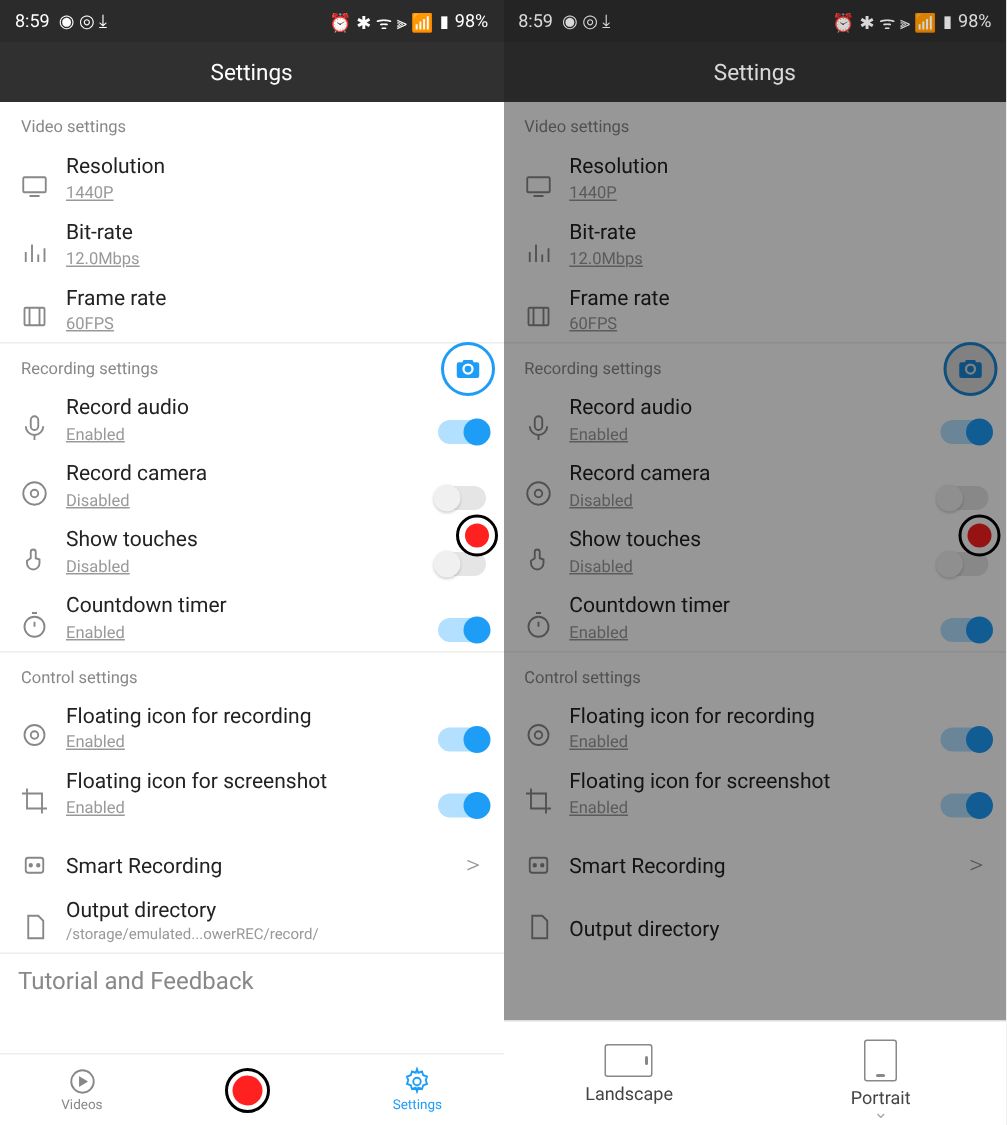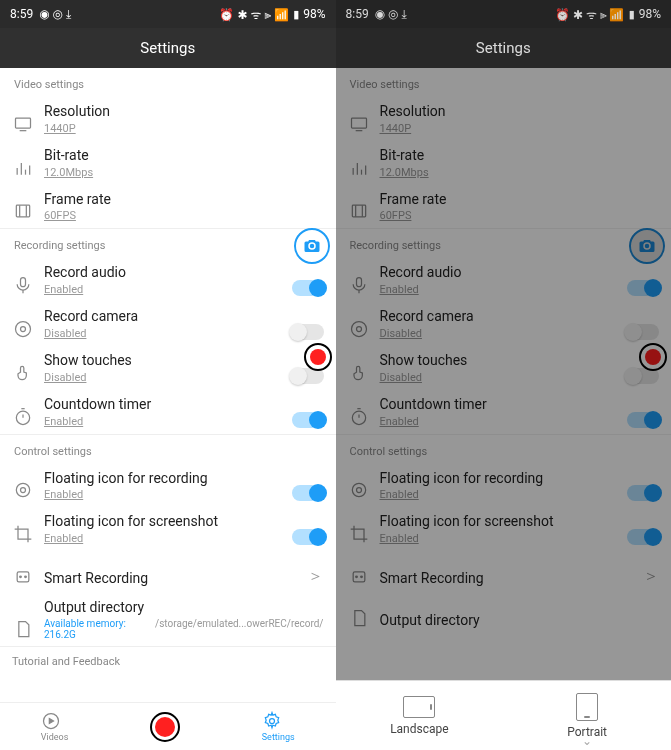--- a/index.html
+++ b/index.html
@@ -28,33 +28,33 @@
 .toggle.off::after { left: -3px; background: #f0f0f0; box-shadow: 0 1px 2px rgba(0,0,0,0.2); }
 .arrow { color: #999; font-size: 16px; }
 .output-sub { font-size: 10px; color: #1e9df7; margin-top: 2px; display: flex; gap: 6px; }
 .output-path { color: #999; }
 .camera-fab { position: absolute; right: 6px; top: 160px; width: 36px; height: 36px; border-radius: 50%; background: #fff; border: 2px solid #1e9df7; display: flex; align-items: center; justify-content: center; z-index: 5; }
 .camera-fab svg { width: 18px; height: 18px; }
 .camera-fab.dim { filter: brightness(0.85); }
 .record-fab { position: absolute; right: 4px; top: 275px; width: 28px; height: 28px; border-radius: 50%; background: #fff; border: 2px solid #000; display: flex; align-items: center; justify-content: center; z-index: 5; }
 .record-fab::after { content: ""; width: 16px; height: 16px; border-radius: 50%; background: #ff2020; }
 .bottom-nav { height: 48px; border-top: 1px solid #eee; display: flex; align-items: center; justify-content: space-around; background: #fff; }
-.nav-item { display: flex; flex-direction: column; align-items: flex-start; gap: 1px; color: #888; font-size: 9px; }
+.nav-item { display: flex; flex-direction: column; align-items: center; gap: 1px; color: #888; font-size: 9px; }
 .nav-item.active { color: #1e9df7; }
 .nav-icon { width: 20px; height: 20px; display: flex; align-items: center; justify-content: center; }
 .record-btn { width: 30px; height: 30px; border-radius: 50%; border: 2px solid #000; background: #fff; display: flex; align-items: center; justify-content: center; }
 .record-btn::after { content: ""; width: 20px; height: 20px; border-radius: 50%; background: #ff2020; }
 .orientation-sheet { position: absolute; bottom: 0; left: 0; right: 0; height: 70px; background: #fff; display: flex; border-top: 1px solid #ddd; z-index: 20; }
 .orient-option { flex: 1; display: flex; flex-direction: column; align-items: center; justify-content: center; gap: 4px; font-size: 12px; color: #444; position: relative; }
 .orient-icon { width: 22px; height: 28px; border: 1.5px solid #888; border-radius: 2px; position: relative; }
 .orient-icon.landscape { width: 32px; height: 22px; }
 .orient-icon::after { content: ""; position: absolute; bottom: 2px; left: 50%; transform: translateX(-50%); width: 6px; height: 2px; background: #888; border-radius: 1px; }
 .orient-icon.landscape::after { bottom: auto; right: 2px; left: auto; top: 50%; transform: translateY(-50%); width: 2px; height: 6px; }
 .sheet-arrow { position: absolute; bottom: 2px; left: 50%; transform: translateX(-50%); color: #aaa; font-size: 12px; }
-.tutorial-cut { font-size: 11px; color: #888; padding: 8px 12px 0; }
+.tutorial-cut { font-size: 16px; color: #888; padding: 8px 12px 0; }
 .overlay { position: absolute; inset: 0; background: rgba(0,0,0,0.15); z-index: 10; pointer-events: none; }
 </style>
 </head>
 <body>
 
 <div class="screen">
   <div class="status-bar">
     <div class="status-left">
       <span>8:59</span>
       <span>◉ ◎ ⤓</span>
@@ -221,21 +221,20 @@
 
     <div class="setting-item">
       <div class="setting-icon">
           <svg viewBox="0 0 24 24" width="20" height="20" fill="none" stroke="currentColor" stroke-width="1.5">
             <path d="M7 3h8l4 4v14H7z"></path>
           </svg>
         </div>
       <div class="setting-text">
         <div class="setting-label">Output directory</div>
         <div class="output-sub">
-          <span>Available memory: 216.2G</span>
           <span class="output-path">/storage/emulated...owerREC/record/</span>
         </div>
       </div>
     </div>
 
     <div class="divider"></div>
     <div class="tutorial-cut">Tutorial and Feedback</div>
 
     <div class="camera-fab">
       <svg viewBox="0 0 24 24" fill="#1e9df7">

